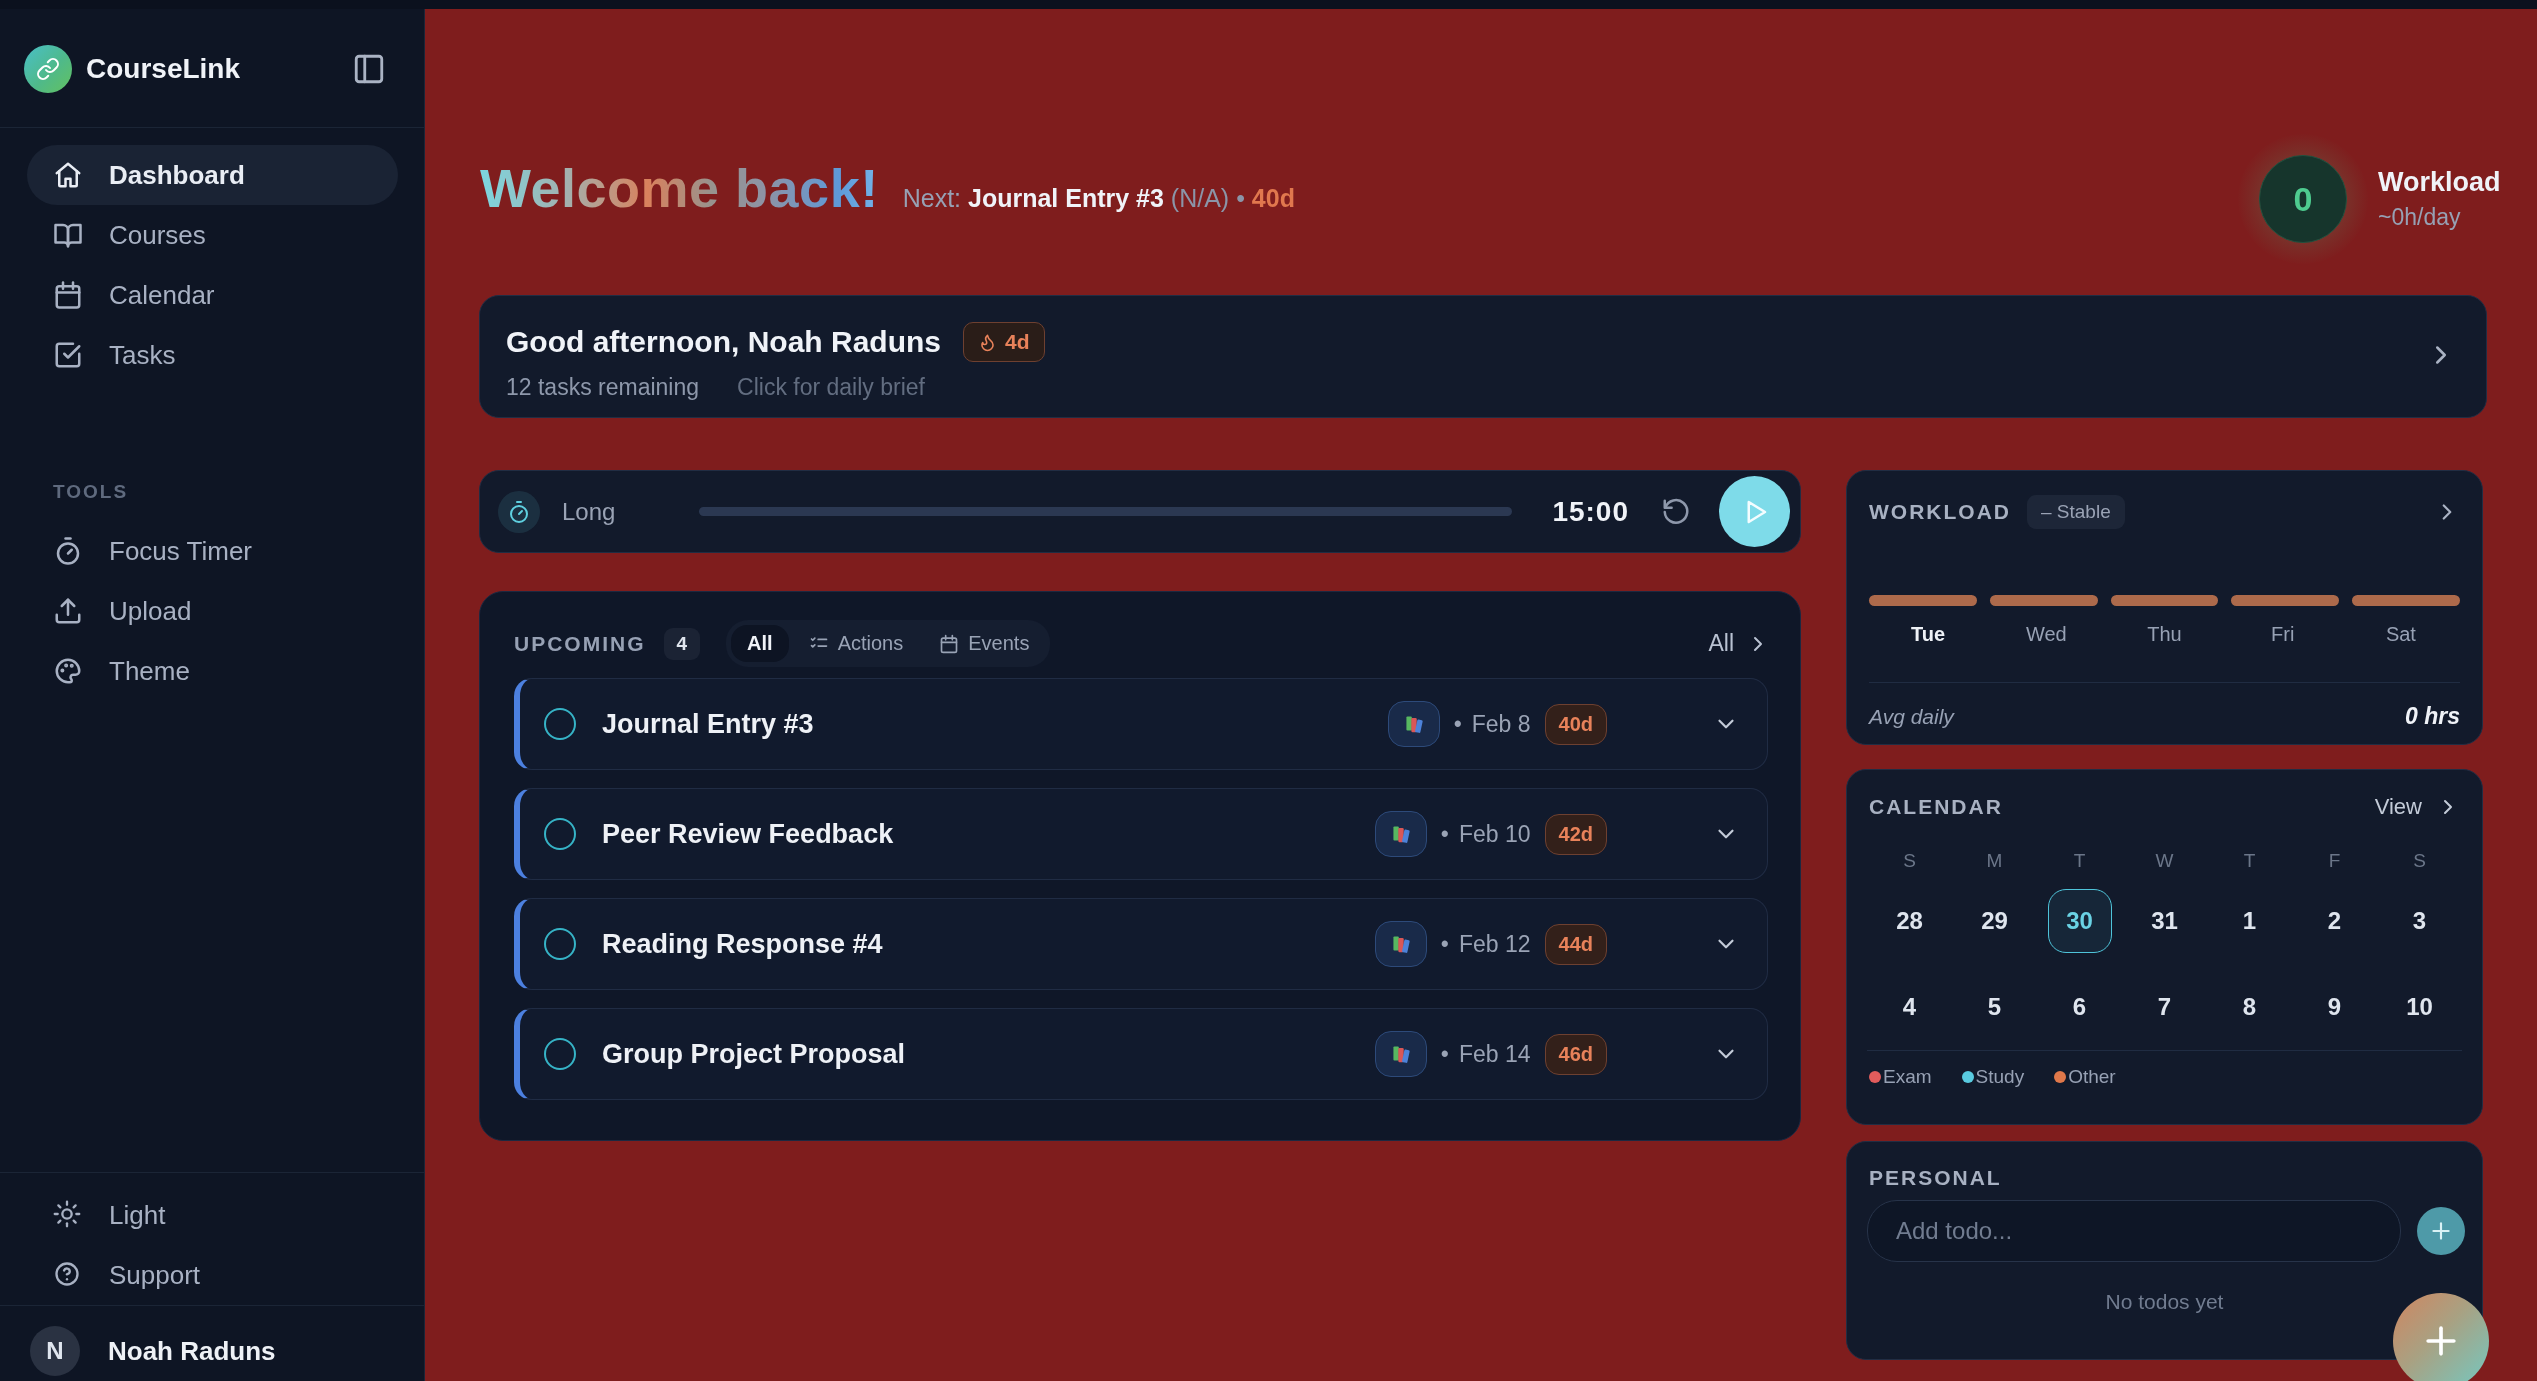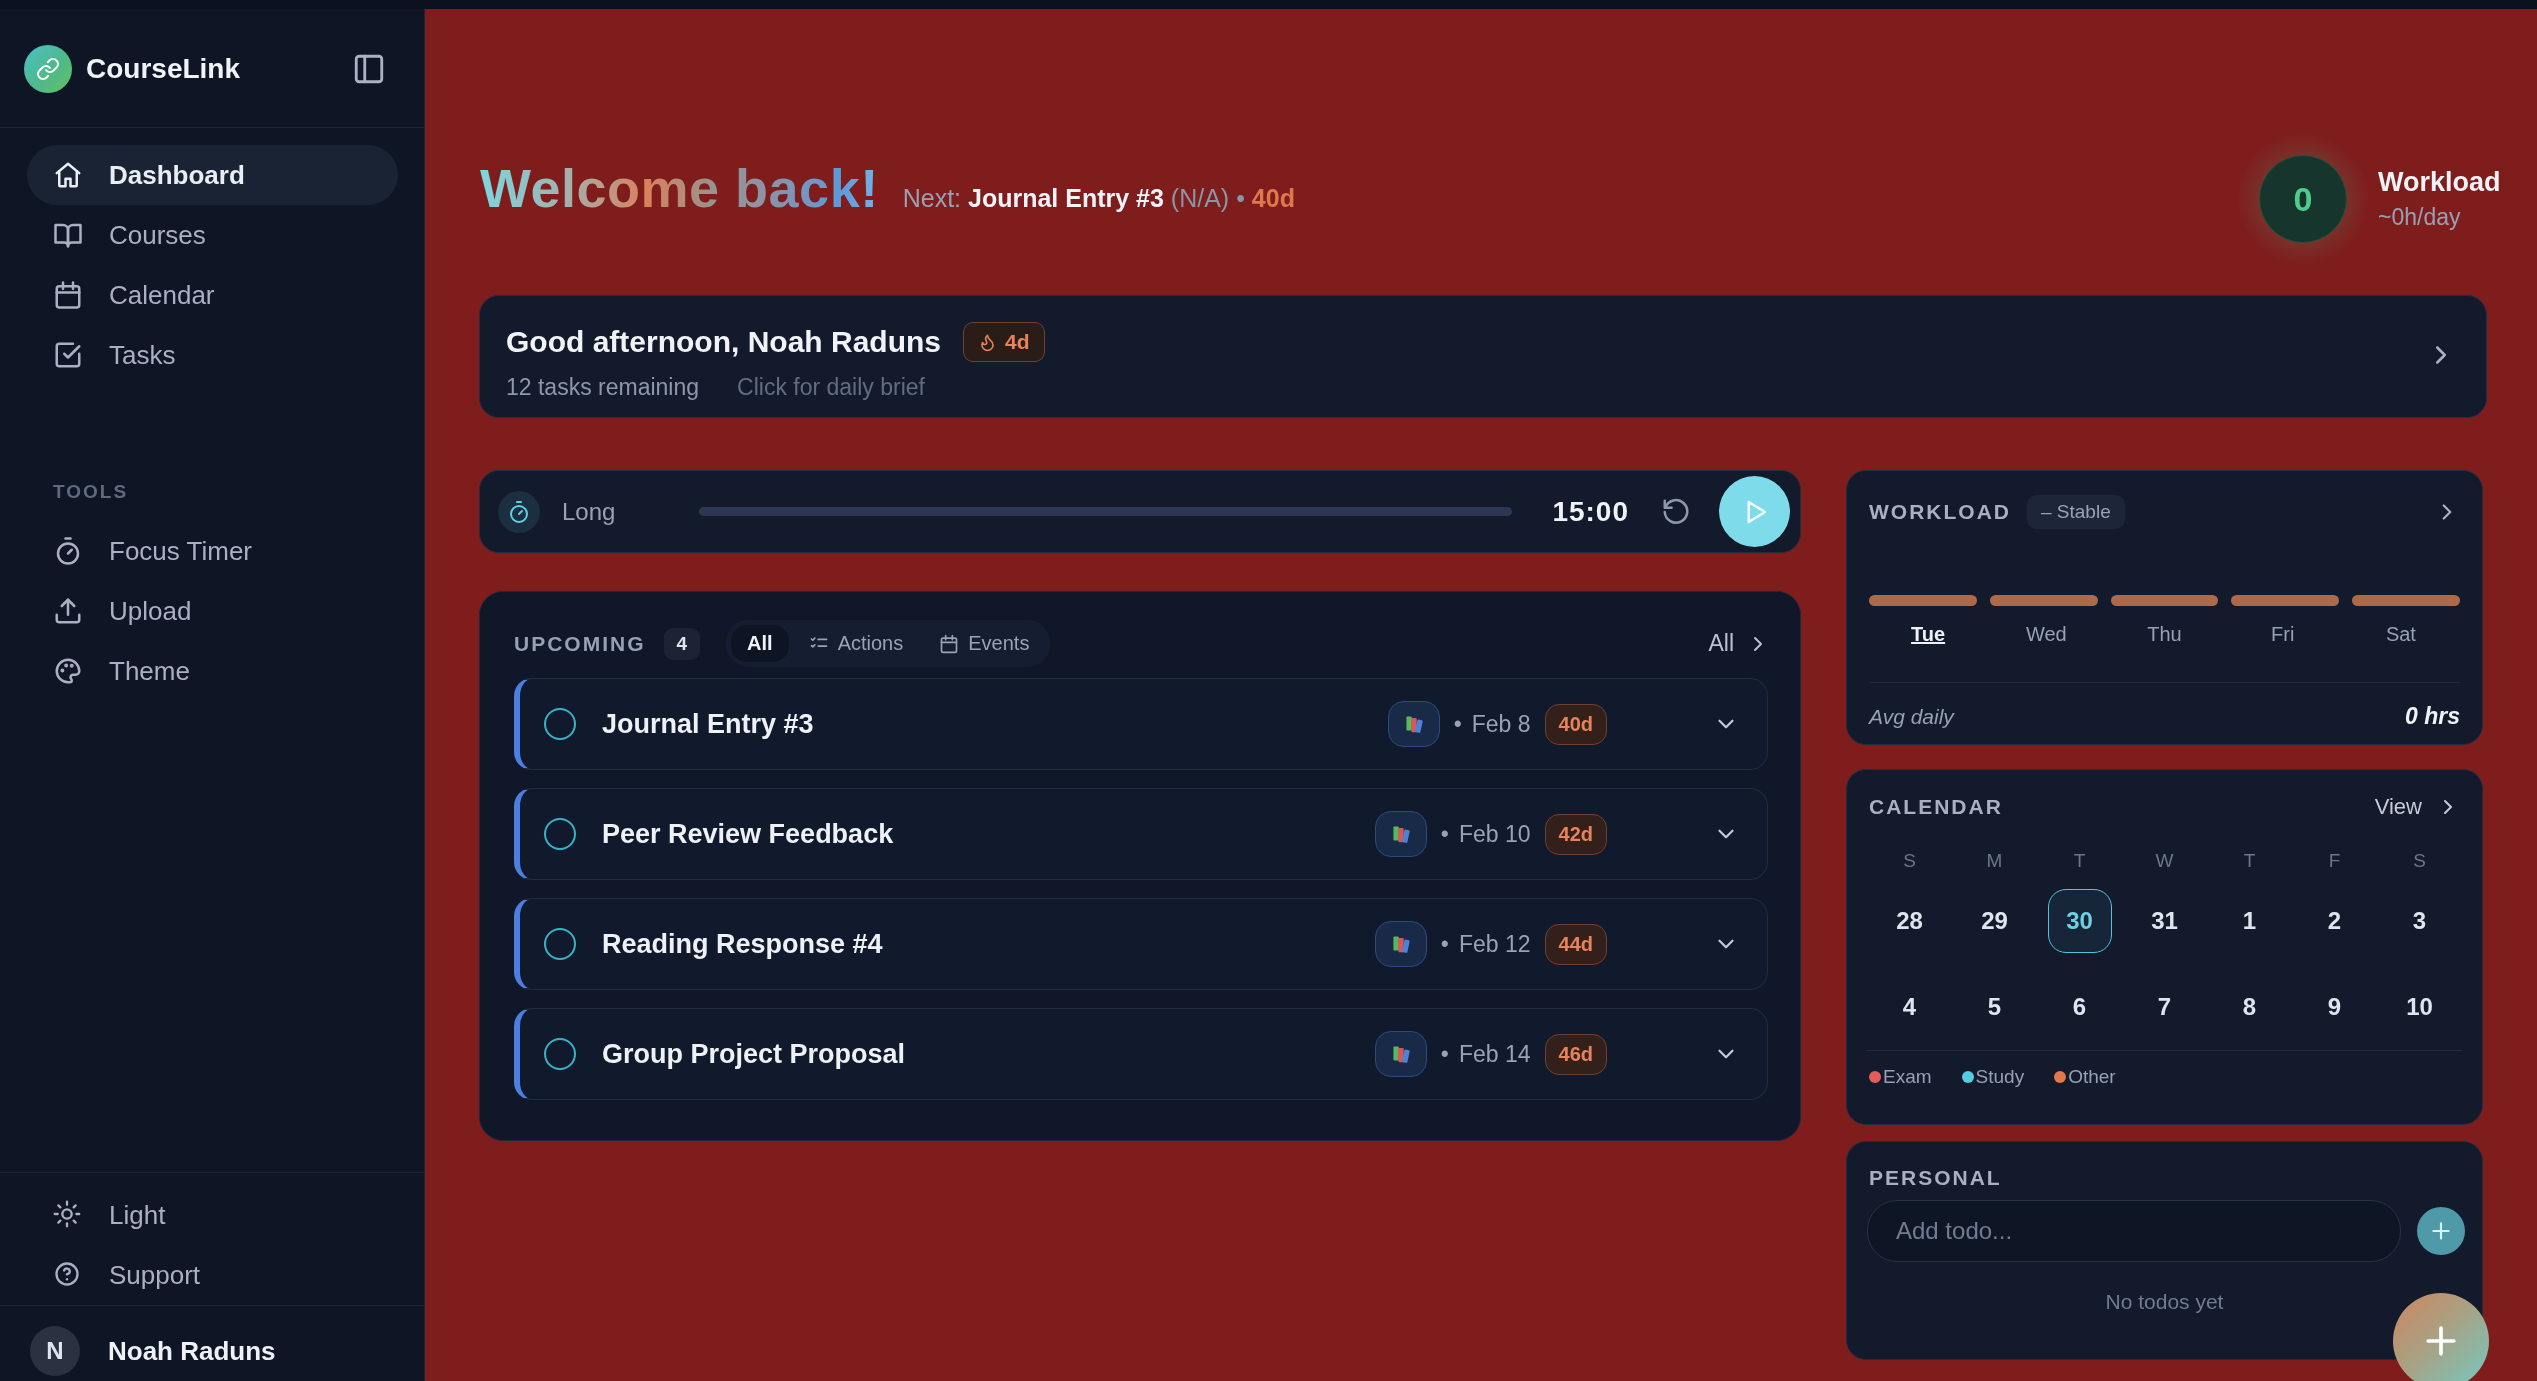--- a/index.html
+++ b/index.html
@@ -97,21 +97,21 @@
   
   .wcard { left:1846px; top:461px; width:637px; height:275px; }
   .card-head { position:absolute; left:22px; right:22px; top:24px; display:flex; align-items:center; }
   .card-label { font-size:21px; letter-spacing:2px; color:#a8b1c2; font-weight:bold; }
   .trend-badge { margin-left:16px; padding:6px 14px; border-radius:9px; background:#1d2638; color:#9aa3b5; font-size:19px; }
   .head-chev { margin-left:auto; color:#aab3c4; cursor:pointer; }
   .wbars { position:absolute; left:22px; right:22px; top:124px; display:flex; gap:13px; }
   .wbar { flex:1; height:11px; border-radius:6px; background:#ad6a4b; }
   .wdays { position:absolute; left:22px; right:22px; top:152px; display:flex; }
   .wday { flex:1; text-align:center; font-size:20px; color:#97a1b4; }
-  .wday.today { color:#eef1f6; font-weight:bold;text-decoration:underline; }
+  .wday.today { color:#eef1f6; font-weight:bold; }
   .wdiv { position:absolute; left:22px; right:22px; top:211px; height:1px; background:#202c42; }
   .wavg { position:absolute; left:22px; right:22px; top:232px; display:flex; align-items:center;font-style:italic; }
   .wavg .al { font-size:21px; color:#97a1b4; }
   .wavg .av { margin-left:auto; font-size:23px; font-weight:bold; color:#f0f3f8; }
 
   
   .ccard { left:1846px; top:760px; width:637px; height:356px; }
   .cal-view { margin-left:auto; display:flex; align-items:center; gap:14px; color:#c3cbd8; font-size:22px; cursor:pointer; }
   .cal-grid { position:absolute; left:20px; right:20px; top:74px; }
   .cal-row { display:flex; }

